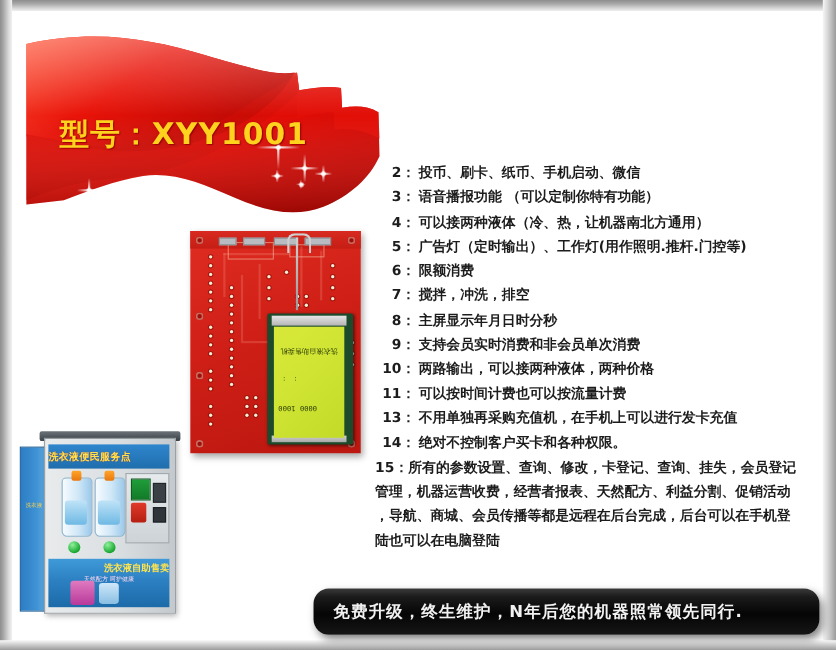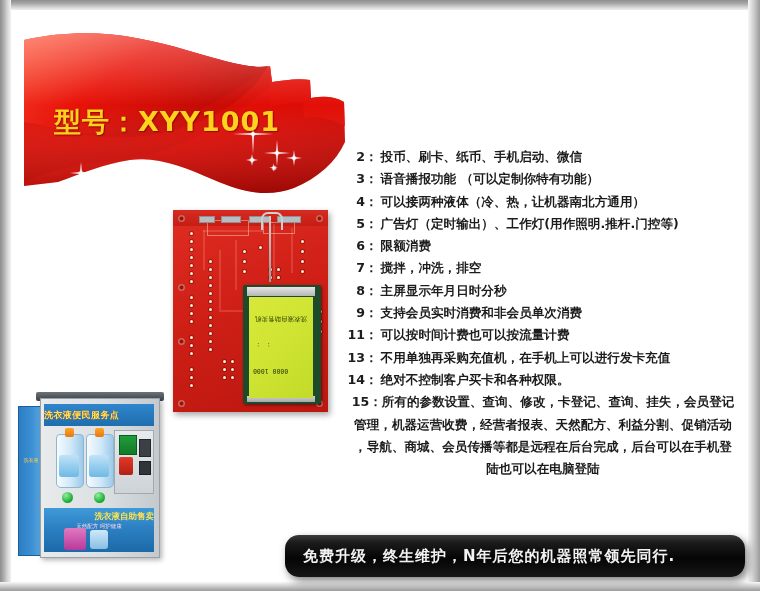--- a/index.html
+++ b/index.html
@@ -48,21 +48,21 @@
 
   
   .features{position:absolute;left:341px;top:146px;width:404px;}
   .feat{font-size:12.6px;color:#1c1c1c;line-height:22.3px;font-weight:bold;
     white-space:nowrap;}
   .feat .num{display:inline-block;width:24px;text-align:right;font-weight:bold;}
   .feat .num.wide{width:24px;}
   .feat .sep{margin-right:3px;}
   .feat-para{font-size:12.6px;color:#1c1c1c;line-height:22.3px;font-weight:bold;
     width:404px;}
-  .feat-para .pline{display:block;white-space:nowrap;text-align:center;}
+  .feat-para .pline{display:block;white-space:nowrap;}
 
   
   .pcb{position:absolute;left:173px;top:210px;width:155px;height:202px;
     background:linear-gradient(160deg,#e02d22 0%,#cf1f16 45%,#bb1710 100%);
     box-shadow:2px 3px 6px rgba(0,0,0,.35);}
   .pcb-top-strip{position:absolute;left:0;top:0;width:100%;height:16px;
     background:linear-gradient(to bottom,#d82a20,#c51d14);}
   .pad{position:absolute;width:3px;height:3px;border-radius:50%;
     background:#f4f0d8;box-shadow:0 0 0 1px rgba(120,10,5,.5);}
   .padbox{position:absolute;border:1px solid rgba(255,230,200,.45);}
@@ -257,20 +257,23 @@
     <div class="feat">
       <span class="num">7</span><span class="sep">：</span><span>搅拌，冲洗，排空</span>
     </div>
     <div class="feat">
       <span class="num">8</span><span class="sep">：</span><span>主屏显示年月日时分秒</span>
     </div>
     <div class="feat">
       <span class="num">9</span><span class="sep">：</span><span>支持会员实时消费和非会员单次消费</span>
     </div>
     <div class="feat">
+      <span class="num wide">10</span><span class="sep">：</span><span>两路输出，可以接两种液体，两种价格</span>
+    </div>
+    <div class="feat">
       <span class="num wide">11</span><span class="sep">：</span><span>可以按时间计费也可以按流量计费</span>
     </div>
     <div class="feat">
       <span class="num wide">13</span><span class="sep">：</span><span>不用单独再采购充值机，在手机上可以进行发卡充值</span>
     </div>
     <div class="feat">
       <span class="num wide">14</span><span class="sep">：</span><span>绝对不控制客户买卡和各种权限。</span>
     </div>
 
     <div class="feat-para">

